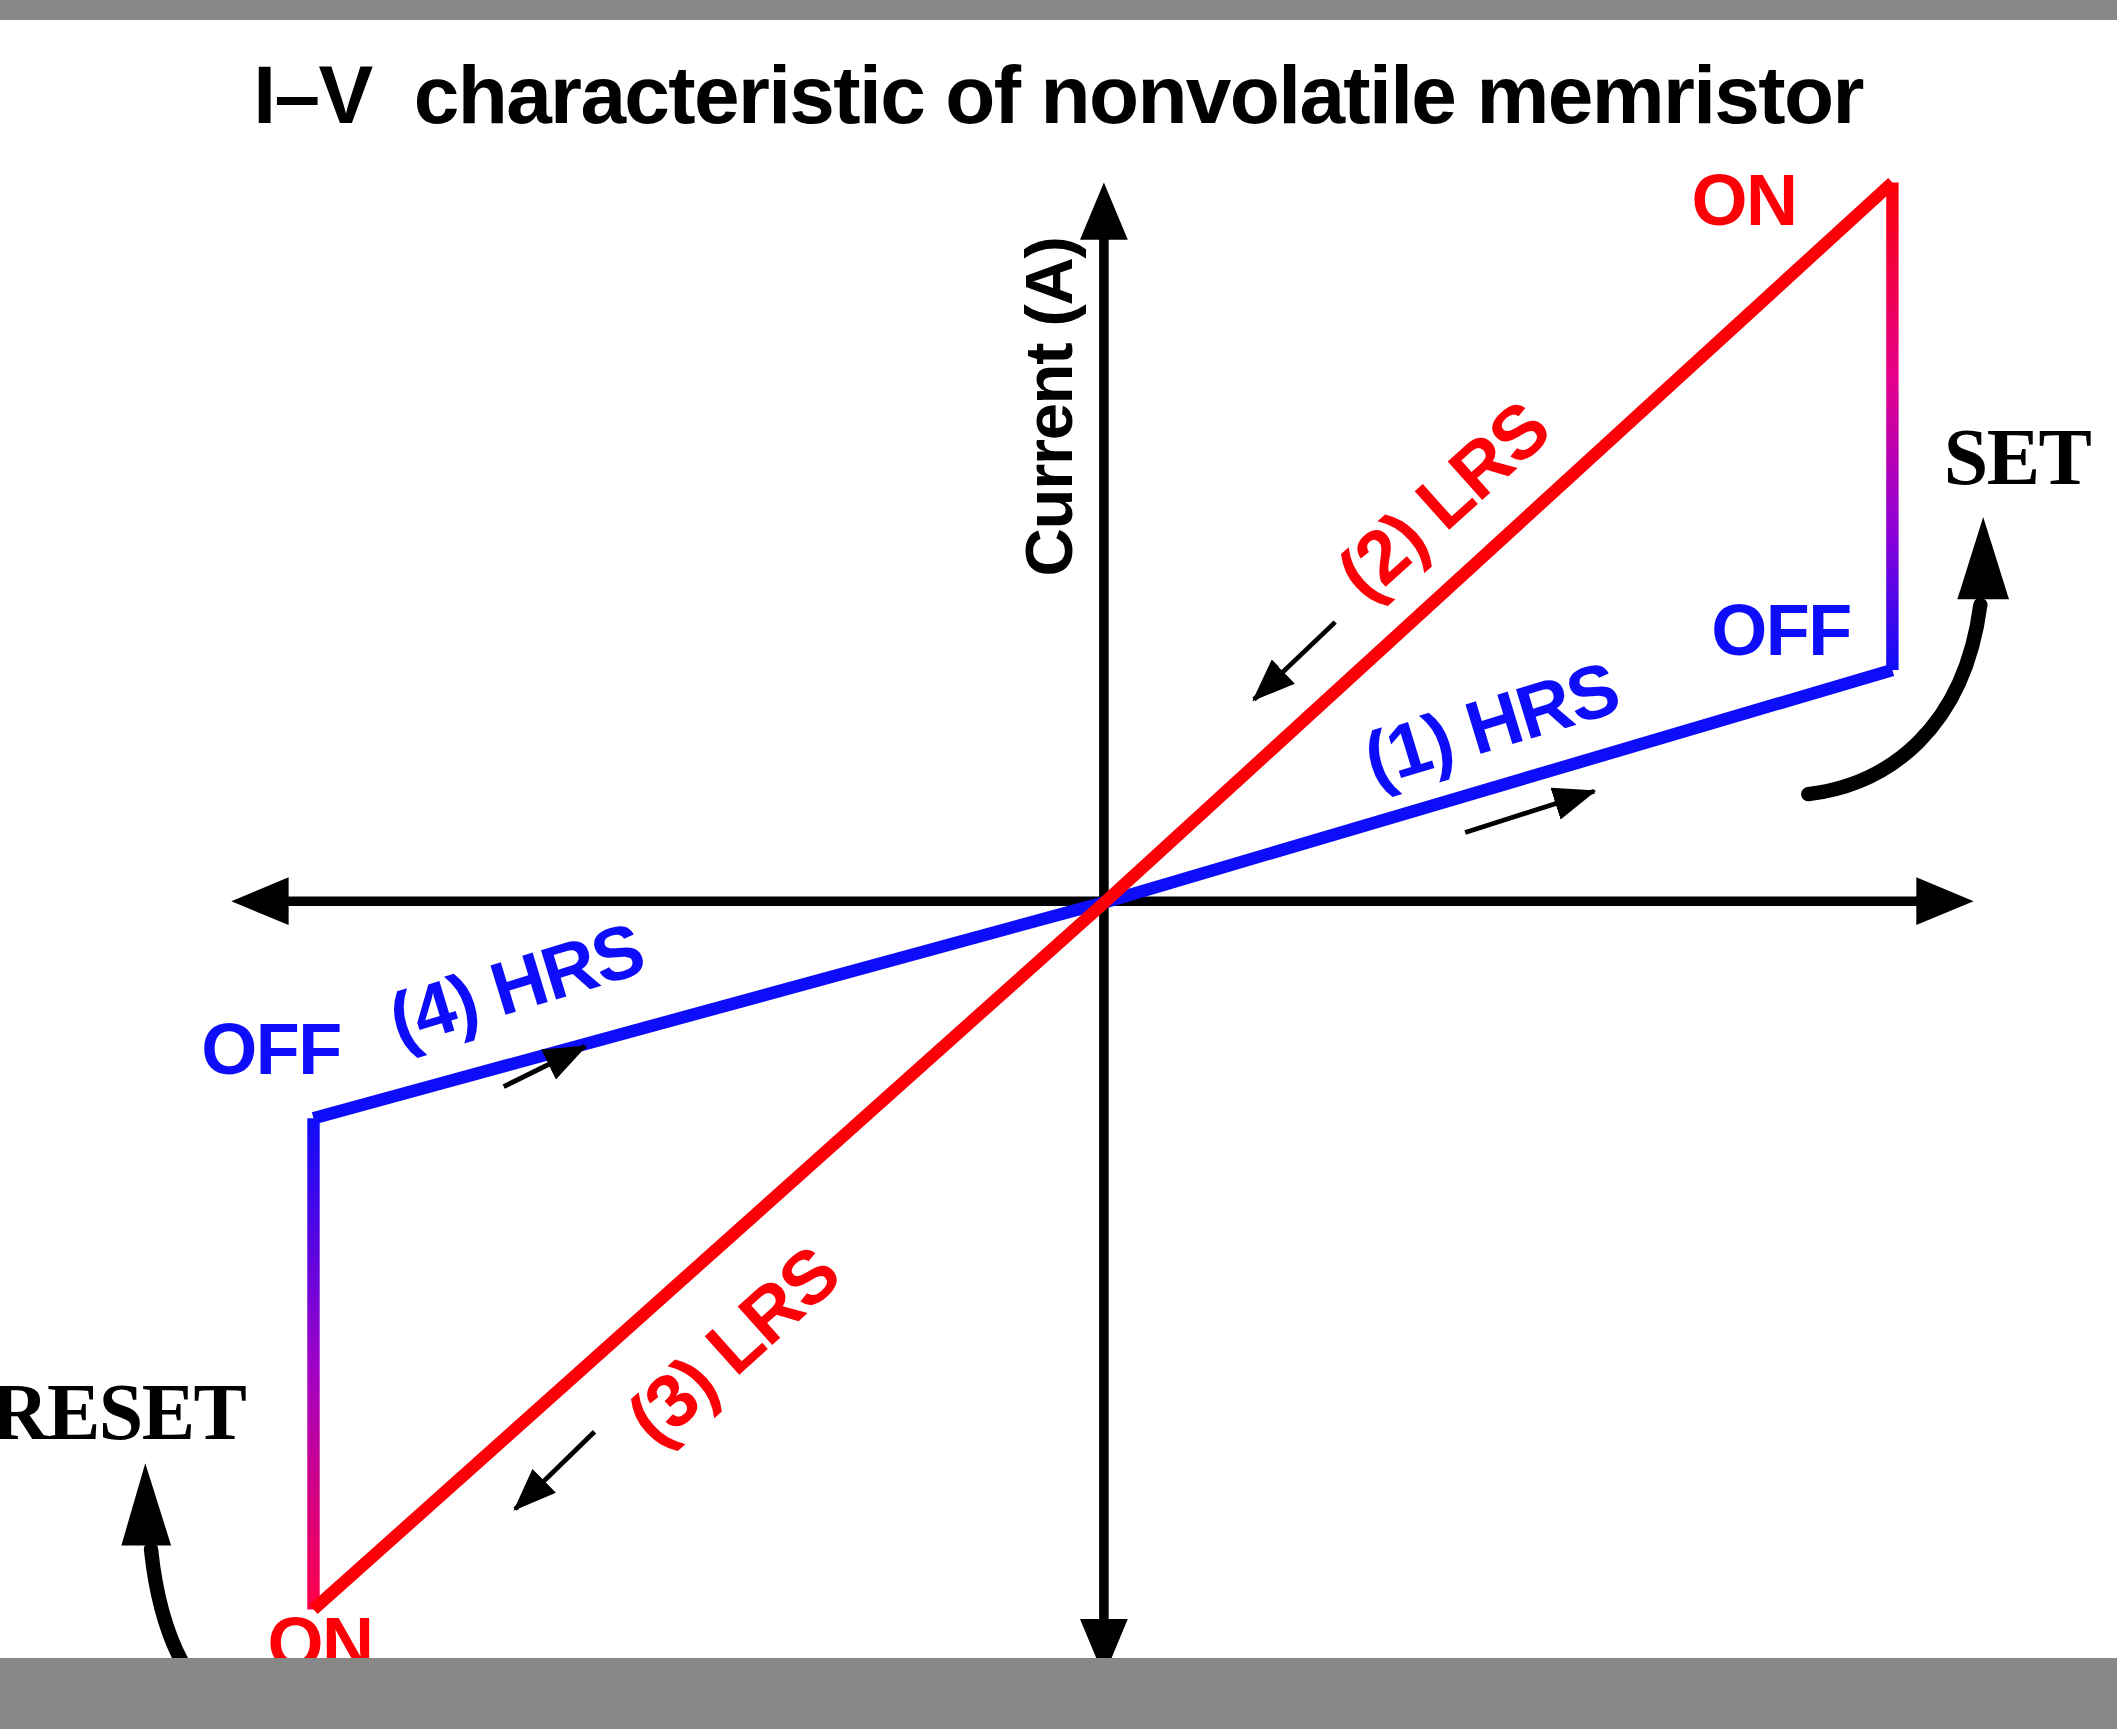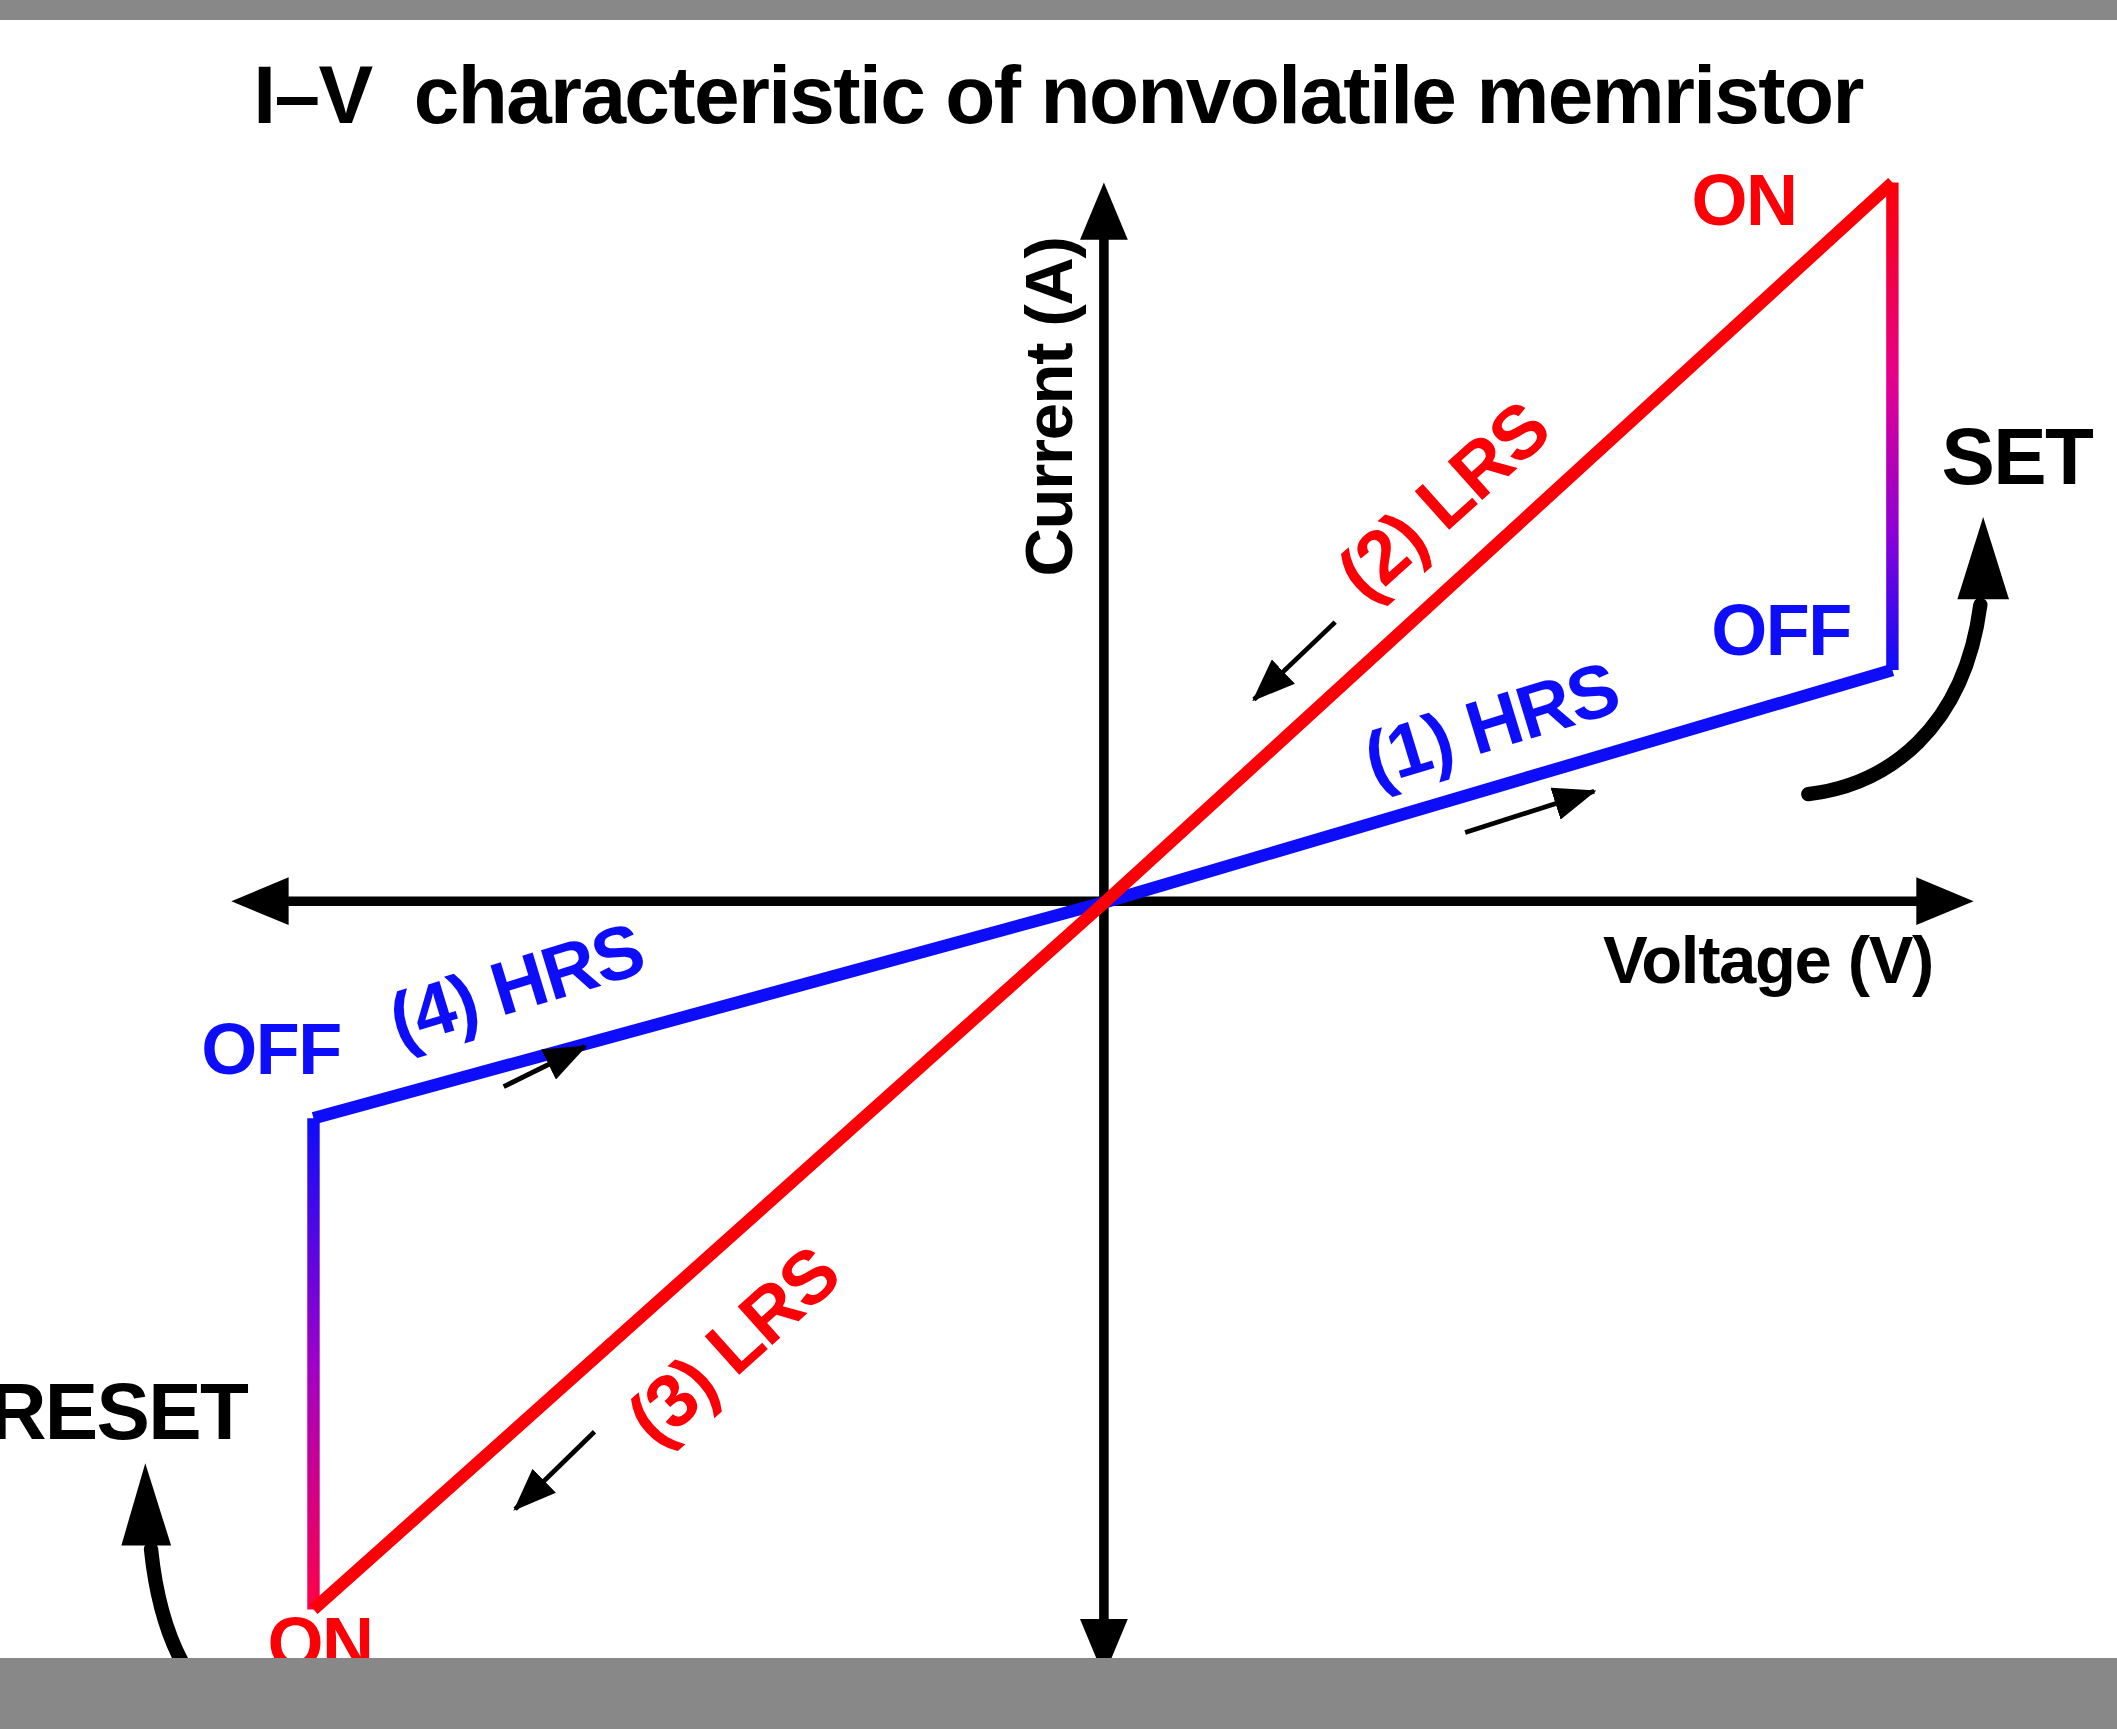--- a/index.html
+++ b/index.html
@@ -20,21 +20,21 @@
     letter-spacing:-0.02em;
     line-height:1;
     user-select:none;
   }
   .black{color:var(--axis-black,#000);}
   .red{color:var(--lrs-red,#fb0007);}
   .blue{color:var(--hrs-blue,#0d0dfa);}
   .t-title{font-size:82px;}
   .t-on{font-size:72px;}
   .t-off{font-size:72px;}
-  .t-setreset{font-size:80px;}
+  .t-setreset{font-size:80px;font-family:Liberation Serif, serif;}
   .t-axis{font-size:67px;}
   .t-seg{font-size:75px;}
   .rot-hrs{transform:translate(-50%,-50%) rotate(-17deg);}
   .rot-lrs{transform:translate(-50%,-50%) rotate(-42deg);}
   .rot-yaxis{transform:translate(-50%,-50%) rotate(-90deg);}
   .axis-stroke{stroke:var(--axis-black,#000);stroke-width:10;fill:none;}
   .axis-head{fill:var(--axis-black,#000);stroke:none;}
   .lrs-stroke{stroke:var(--lrs-red,#fb0007);stroke-width:13;fill:none;}
   .hrs-stroke{stroke:var(--hrs-blue,#0d0dfa);stroke-width:13;fill:none;}
   .thin-arrow{stroke:var(--axis-black,#000);stroke-width:5;fill:none;}
@@ -92,21 +92,20 @@
 
   <div class="lbl black t-title" style="left:1058px;top:75px;">I–V  characteristic of nonvolatile memristor</div>
 
   <div class="lbl red t-on" style="left:1744px;top:180px;">ON</div>
   <div class="lbl black t-setreset" style="left:2017px;top:437px;">SET</div>
   <div class="lbl blue t-off" style="left:1781px;top:610px;">OFF</div>
 
   <div class="lbl red t-seg rot-lrs" style="left:1443px;top:481px;">(2) LRS</div>
   <div class="lbl blue t-seg rot-hrs" style="left:1491px;top:704px;">(1) HRS</div>
 
-  <div class="lbl black t-axis" style="left:1768px;top:939px;">Voltage (V)</div>
   <div class="lbl black t-axis rot-yaxis" style="left:1048px;top:387px;">Current (A)</div>
 
   <div class="lbl blue t-seg rot-hrs" style="left:516px;top:965px;">(4) HRS</div>
   <div class="lbl blue t-off" style="left:271px;top:1029px;">OFF</div>
   <div class="lbl red t-seg rot-lrs" style="left:733px;top:1326px;">(3) LRS</div>
 
   <div class="lbl black t-setreset" style="left:118px;top:1392px;">RESET</div>
   <div class="lbl red t-on" style="left:320px;top:1623px;">ON</div>
 
 </div>

